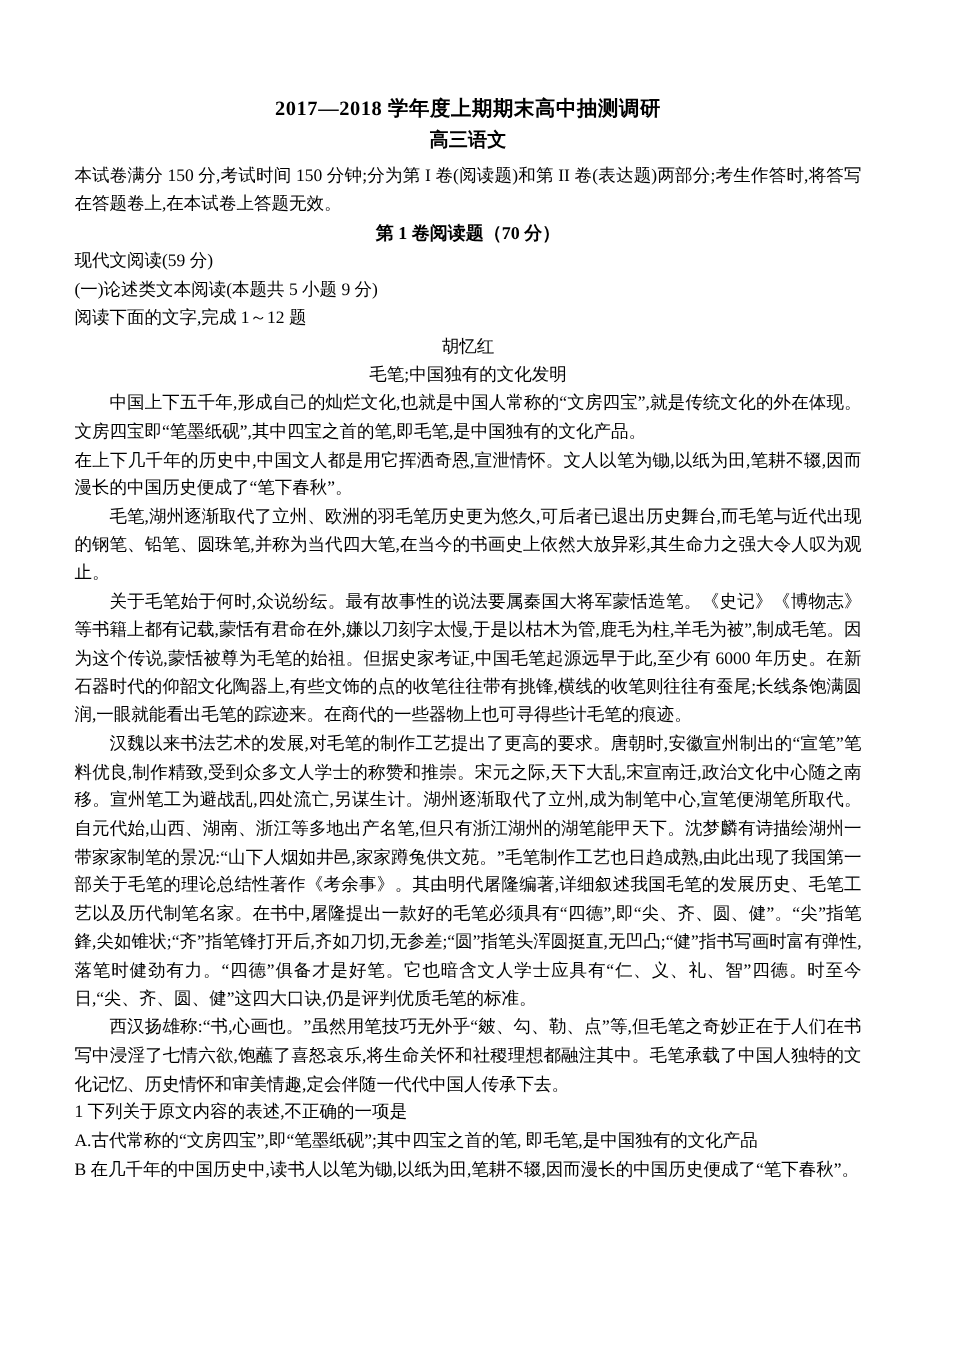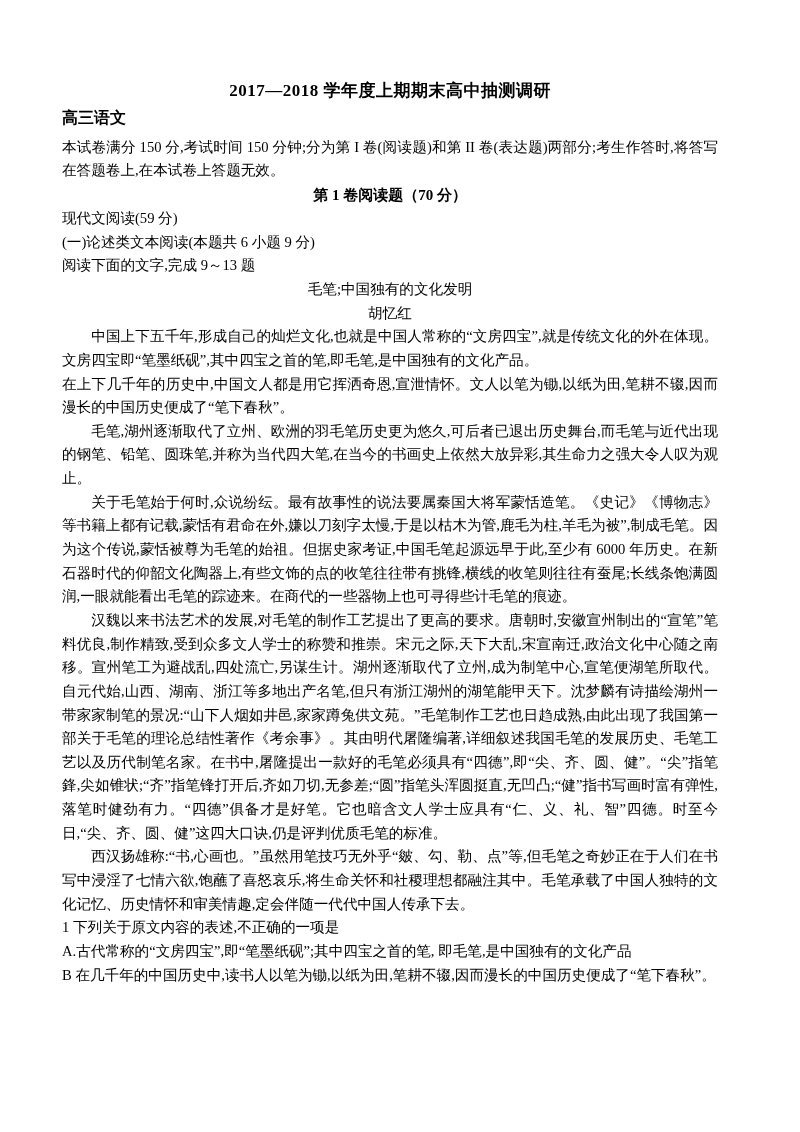--- a/index.html
+++ b/index.html
@@ -23,20 +23,21 @@
   }
   .doc-title {
     text-align: center;
     font-size: 17px;
     font-weight: bold;
     letter-spacing: 0.5px;
     line-height: 1.5;
     margin: 0 0 2px 0;
   }
   .doc-subtitle {
+    text-align: center;
     font-size: 16px;
     font-weight: bold;
     line-height: 1.5;
     margin: 0 0 6px 0;
   }
   p {
     margin: 0;
     font-size: 14.6px;
     line-height: 1.62;
     text-align: justify;
@@ -68,27 +69,27 @@
   <h1 class="doc-title">2017—2018 学年度上期期末高中抽测调研</h1>
 
   <h2 class="doc-subtitle">高三语文</h2>
 
   <p class="blk">本试卷满分 150 分,考试时间 150 分钟;分为第 I 卷(阅读题)和第 II 卷(表达题)两部分;考生作答时,将答写在答题卷上,在本试卷上答题无效。</p>
 
   <p class="center-b">第 1 卷阅读题（70 分）</p>
 
   <p class="blk">现代文阅读(59 分)</p>
 
-  <p class="blk">(一)论述类文本阅读(本题共 6 小题 9 分)</p>
+  <p class="blk">(一)论述类文本阅读(本题共 5 小题 9 分)</p>
 
-  <p class="blk">阅读下面的文字,完成 9～13 题</p>
+  <p class="blk">阅读下面的文字,完成 1～12 题</p>
+
+  <p class="center-n">胡忆红</p>
 
   <p class="center-n">毛笔;中国独有的文化发明</p>
-
-  <p class="center-n">胡忆红</p>
 
   <p class="indent2">中国上下五千年,形成自己的灿烂文化,也就是中国人常称的“文房四宝”,就是传统文化的外在体现。文房四宝即“笔墨纸砚”,其中四宝之首的笔,即毛笔,是中国独有的文化产品。</p>
   <p>在上下几千年的历史中,中国文人都是用它挥洒奇恩,宣泄情怀。文人以笔为锄,以纸为田,笔耕不辍,因而漫长的中国历史便成了“笔下春秋”。</p>
   <p class="indent2">毛笔,湖州逐渐取代了立州、欧洲的羽毛笔历史更为悠久,可后者已退出历史舞台,而毛笔与近代出现的钢笔、铅笔、圆珠笔,并称为当代四大笔,在当今的书画史上依然大放异彩,其生命力之强大令人叹为观止。</p>
   <p class="indent2">关于毛笔始于何时,众说纷纭。最有故事性的说法要属秦国大将军蒙恬造笔。《史记》《博物志》等书籍上都有记载,蒙恬有君命在外,嫌以刀刻字太慢,于是以枯木为管,鹿毛为柱,羊毛为被”,制成毛笔。因为这个传说,蒙恬被尊为毛笔的始祖。但据史家考证,中国毛笔起源远早于此,至少有 6000 年历史。在新石器时代的仰韶文化陶器上,有些文饰的点的收笔往往带有挑锋,横线的收笔则往往有蚕尾;长线条饱满圆润,一眼就能看出毛笔的踪迹来。在商代的一些器物上也可寻得些计毛笔的痕迹。</p>
   <p class="indent2">汉魏以来书法艺术的发展,对毛笔的制作工艺提出了更高的要求。唐朝时,安徽宣州制出的“宣笔”笔料优良,制作精致,受到众多文人学士的称赞和推崇。宋元之际,天下大乱,宋宣南迁,政治文化中心随之南移。宣州笔工为避战乱,四处流亡,另谋生计。湖州逐渐取代了立州,成为制笔中心,宣笔便湖笔所取代。自元代始,山西、湖南、浙江等多地出产名笔,但只有浙江湖州的湖笔能甲天下。沈梦麟有诗描绘湖州一带家家制笔的景况:“山下人烟如井邑,家家蹲兔供文苑。”毛笔制作工艺也日趋成熟,由此出现了我国第一部关于毛笔的理论总结性著作《考余事》。其由明代屠隆编著,详细叙述我国毛笔的发展历史、毛笔工艺以及历代制笔名家。在书中,屠隆提出一款好的毛笔必须具有“四德”,即“尖、齐、圆、健”。“尖”指笔鋒,尖如锥状;“齐”指笔锋打开后,齐如刀切,无参差;“圆”指笔头浑圆挺直,无凹凸;“健”指书写画时富有弹性,落笔时健劲有力。“四德”俱备才是好笔。它也暗含文人学士应具有“仁、义、礼、智”四德。时至今日,“尖、齐、圆、健”这四大口诀,仍是评判优质毛笔的标准。</p>
   <p class="indent2">西汉扬雄称:“书,心画也。”虽然用笔技巧无外乎“皴、勾、勒、点”等,但毛笔之奇妙正在于人们在书写中浸淫了七情六欲,饱蘸了喜怒哀乐,将生命关怀和社稷理想都融注其中。毛笔承载了中国人独特的文化记忆、历史情怀和审美情趣,定会伴随一代代中国人传承下去。</p>
 
   <p>1 下列关于原文内容的表述,不正确的一项是</p>
   <p>A.古代常称的“文房四宝”,即“笔墨纸砚”;其中四宝之首的笔, 即毛笔,是中国独有的文化产品</p>

